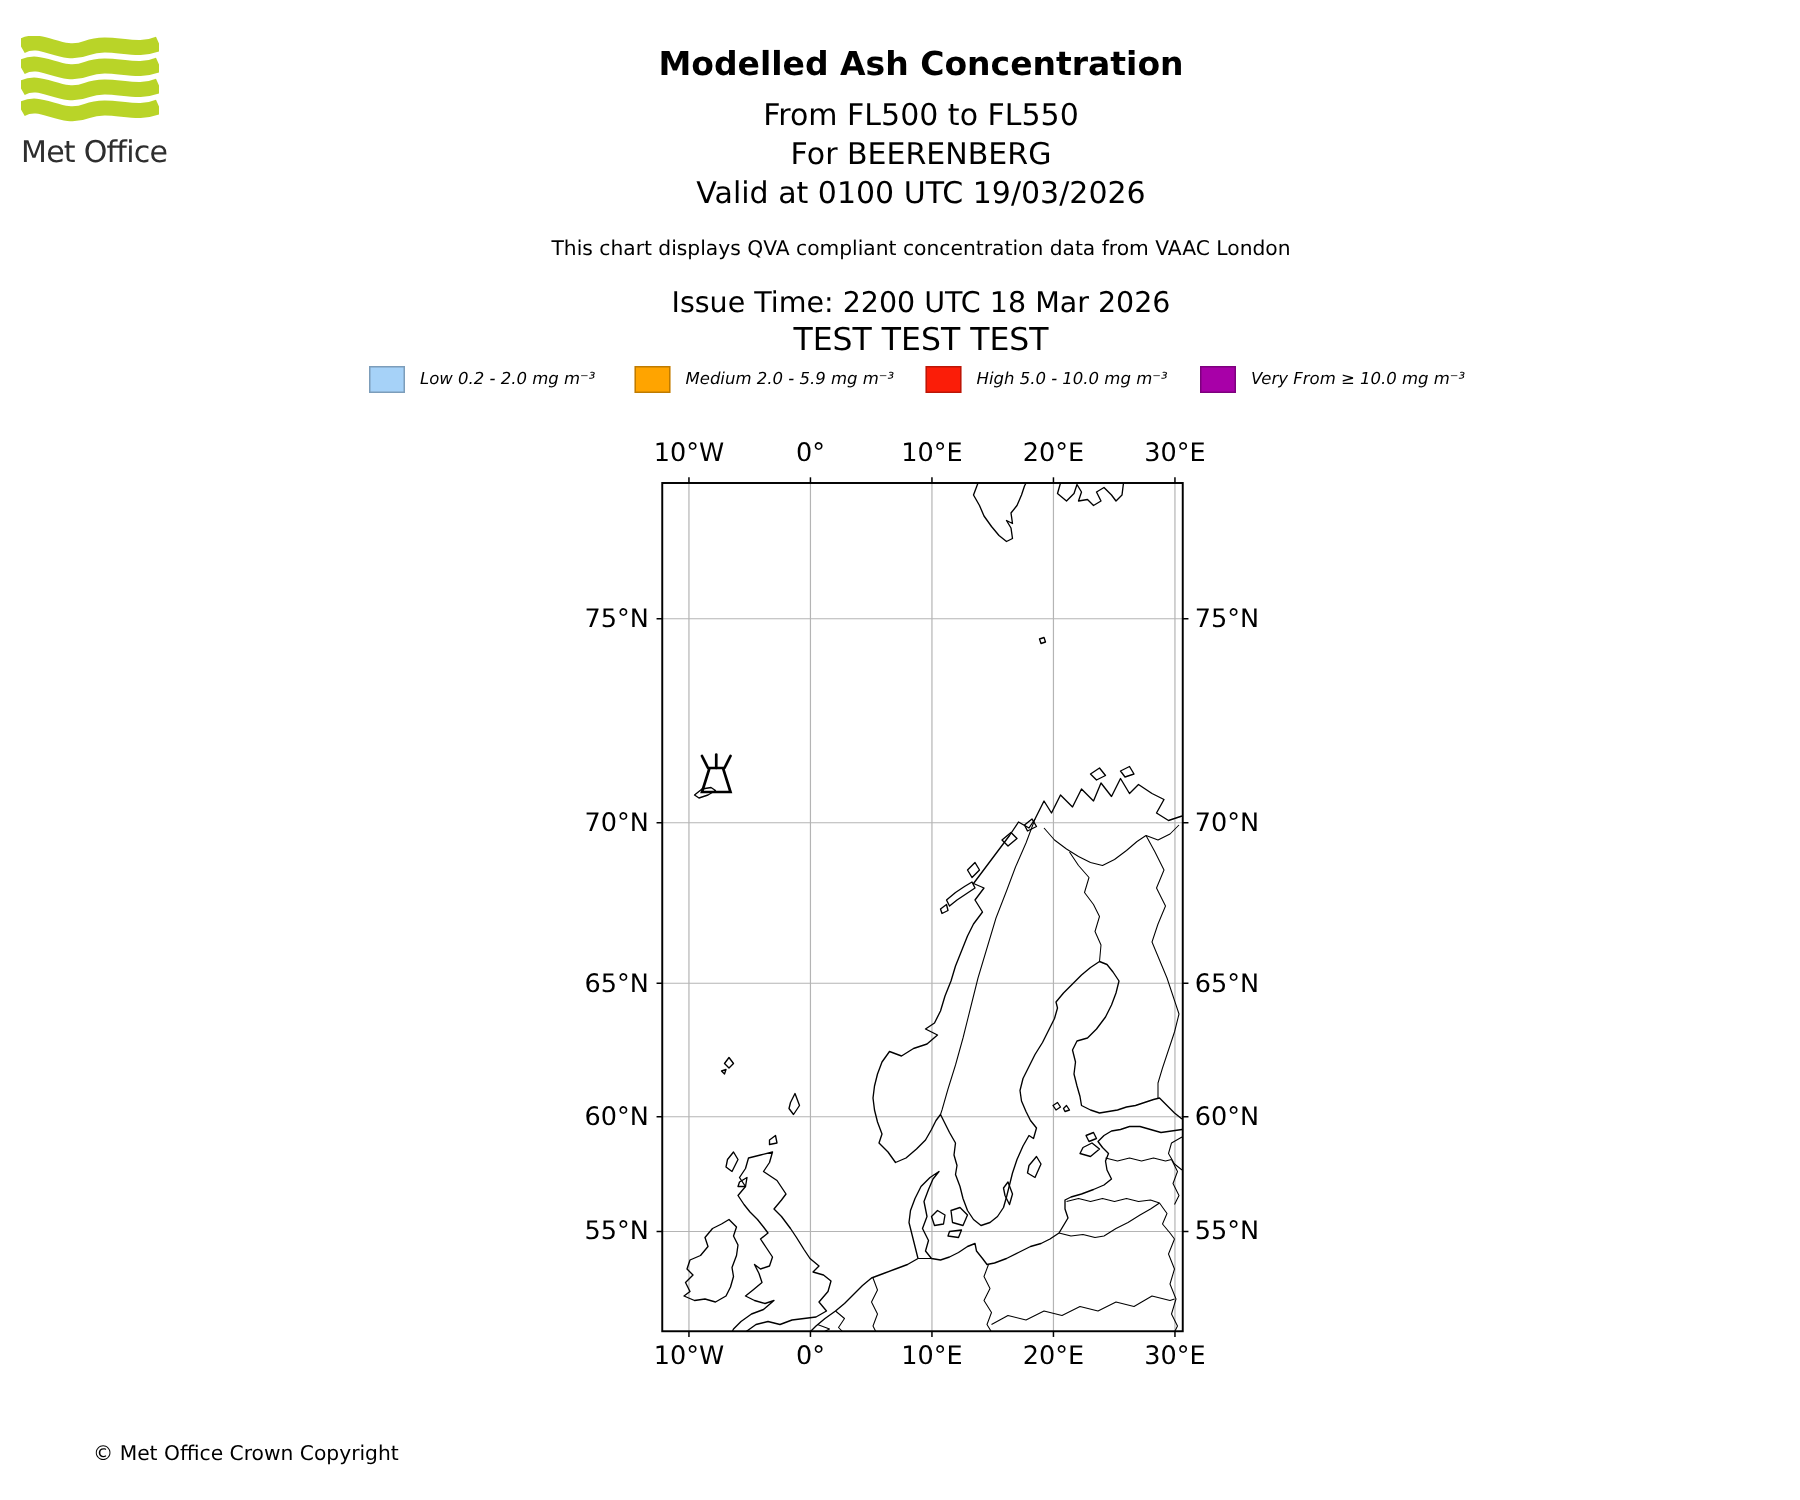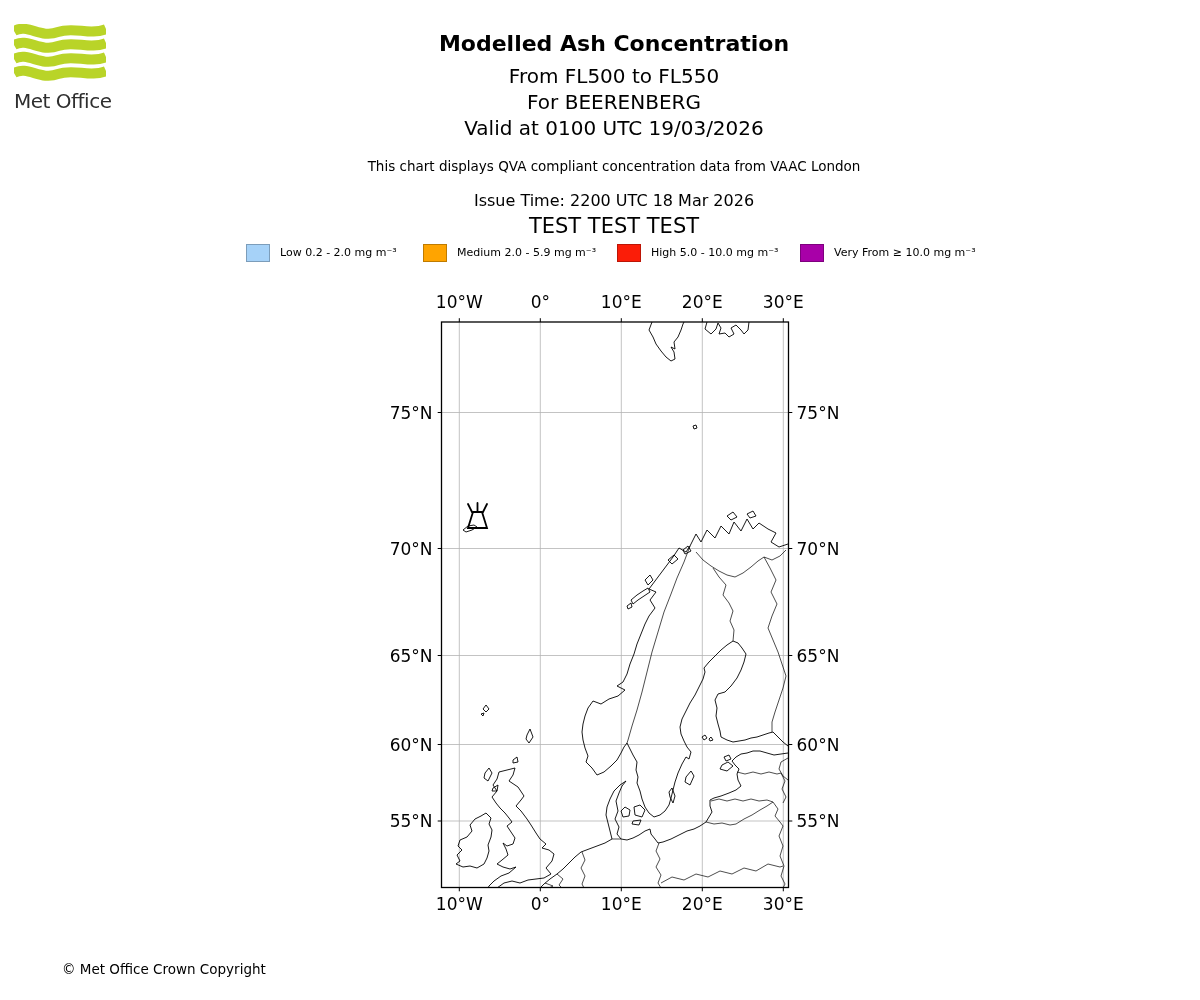--- a/index.html
+++ b/index.html
@@ -9,26 +9,26 @@
   .ctr{transform:translateX(-50%);white-space:nowrap;text-align:center;}
 
   
   .logo{left:14px;top:24px;width:100px;}
   .logo-text{font-size:20px;font-weight:normal;color:#2e2e2e;letter-spacing:-0.5px;margin-top:3px;}
   .title{left:614px;top:31px;font-size:22px;font-weight:bold;}
   .sub1{left:614px;top:64px;font-size:20px;}
   .sub2{left:614px;top:90px;font-size:20px;}
   .sub3{left:614px;top:116px;font-size:20px;}
   .qva{left:614px;top:158px;font-size:13.5px;}
-  .issue{left:614px;top:191px;font-size:16px;}
+  .issue{left:614px;top:191px;font-size:19px;}
   .test{left:614px;top:214px;font-size:21px;color:#000000;}
 
   
   .legend-swatch{position:absolute;top:244px;width:22px;height:16px;border:0.5px solid rgba(0,0,0,0.25);}
-  .legend-label{position:absolute;top:246px;font-size:11px;white-space:nowrap;}
+  .legend-label{position:absolute;top:246px;font-size:11px;white-space:nowrap;font-style:italic;}
 
   
   .xtick{position:absolute;width:80px;text-align:center;font-size:17px;}
   .ytick{position:absolute;width:60px;font-size:17px;}
   .ytick.left{text-align:right;}
   .ytick.right{text-align:left;}
 
   .copyright{left:62px;top:961px;font-size:13.5px;}
 </style>
 </head>

